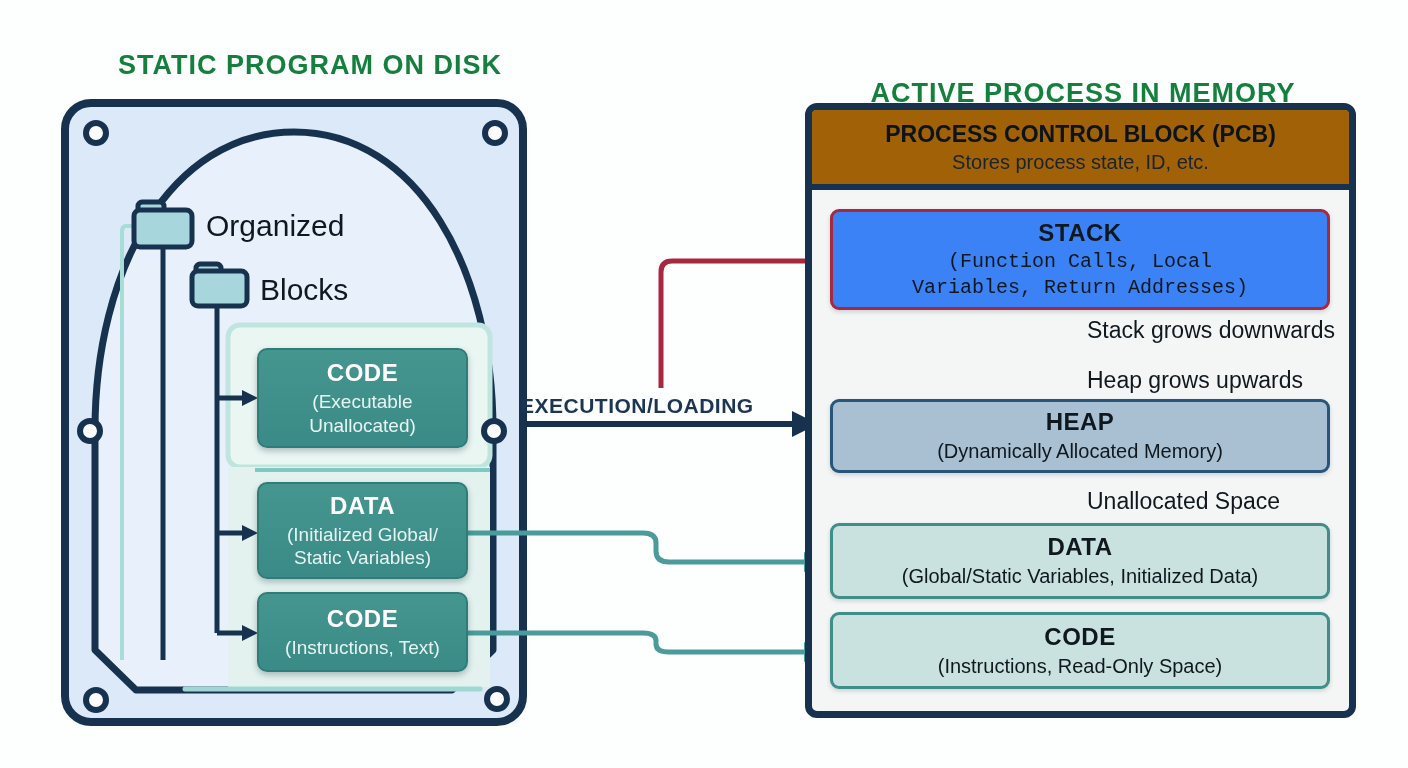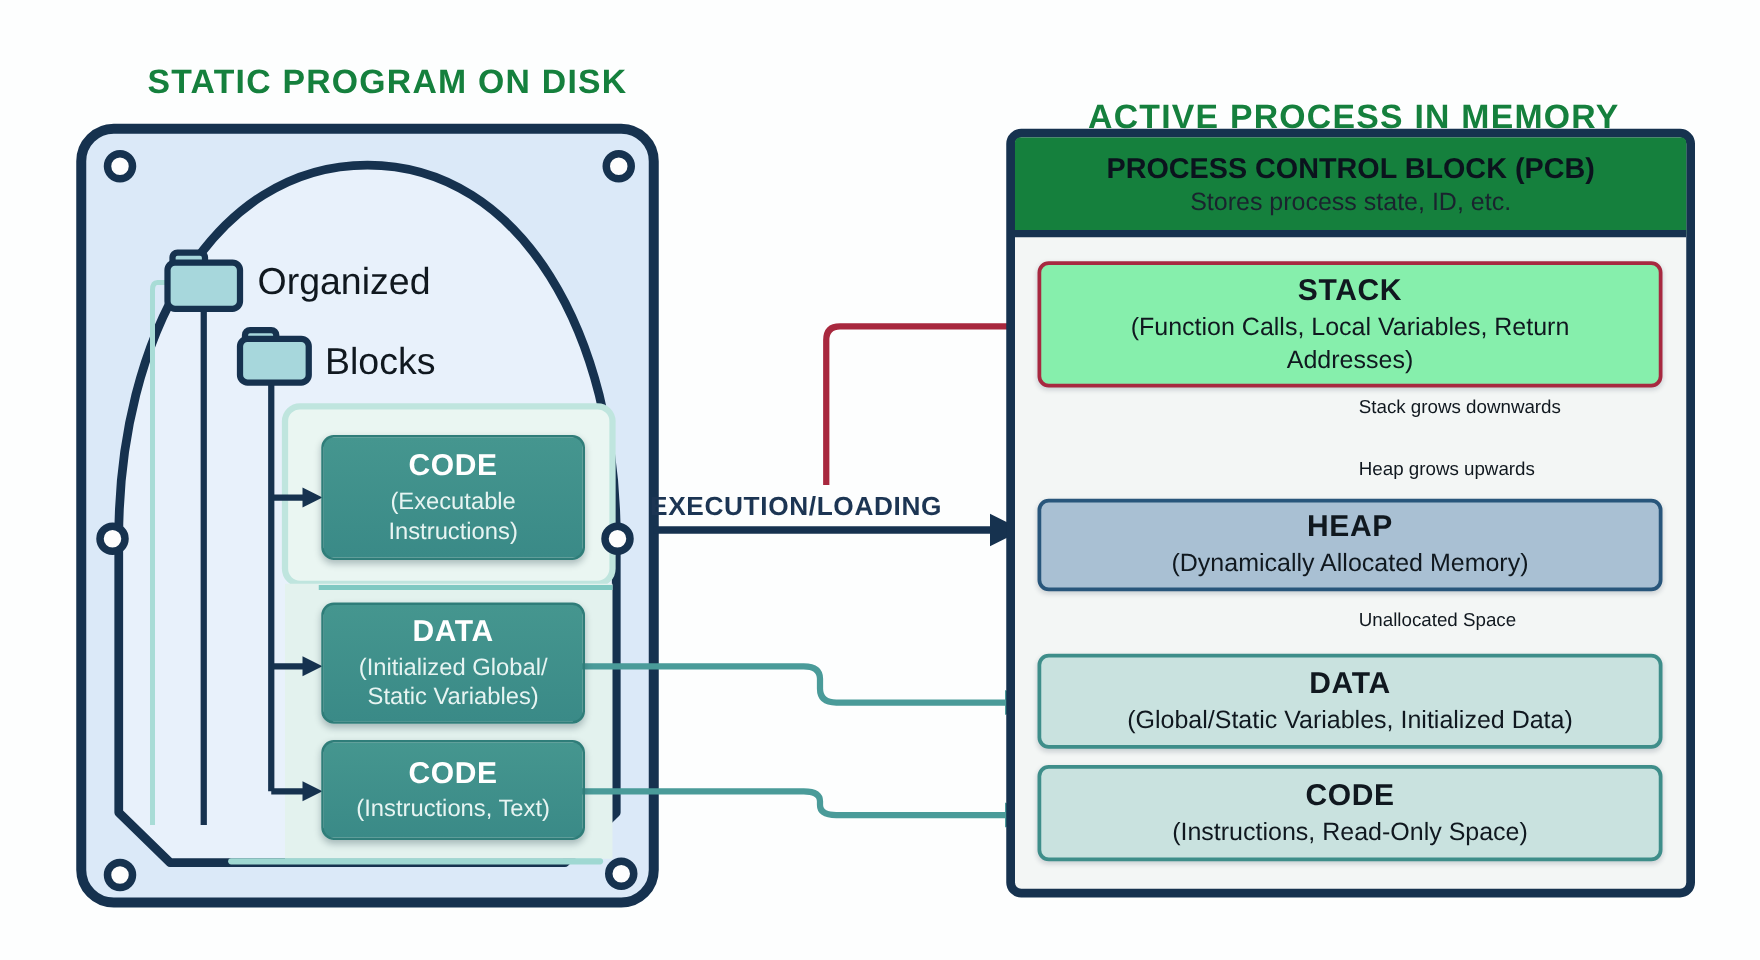--- a/index.html
+++ b/index.html
@@ -23,37 +23,37 @@
   .disk-block-title { font-size:24px; font-weight:700; letter-spacing:.5px; }
   .disk-block-sub   { font-size:19px; line-height:1.22; color:#e7f4f2; margin:3px auto 0; max-width:176px; }
 
   
   #exec-label { position:absolute; left:520px; top:394px; width:280px; 
                 font-size:21px; font-weight:700; letter-spacing:.5px; color:#1c3553; }
 
   
   #memory-panel { position:absolute; left:805px; top:103px; width:551px; height:615px;
                   background:#f3f6f5; border:7px solid #16324f; border-radius:12px; }
-  #pcb-header { position:absolute; left:0; top:0; right:0; height:80px; background:#15803d;
+  #pcb-header { position:absolute; left:0; top:0; right:0; height:80px; background:#a16207;
                 border-bottom:6px solid #16324f; border-radius:4px 4px 0 0;
                 text-align:center; padding-top:11px; }
   .pcb-title { font-size:23px; font-weight:700; color:#0b131d; }
   .pcb-sub   { font-size:20px; color:#1a232e; margin-top:3px; }
 
   .seg { position:absolute; left:18px; width:500px; border-radius:9px; text-align:center;
          display:flex; flex-direction:column; justify-content:center;
          box-shadow:0 2px 4px rgba(20,40,60,.18); }
   .seg-title { font-size:24px; font-weight:700; color:#10181f; letter-spacing:.5px; }
   .seg-sub   { font-size:20px; color:#10181f; line-height:1.3; margin:2px auto 0; max-width:420px; }
-  #seg-stack { top:99px;  height:101px; background:#86efac; border:3px solid #a72940; }
+  #seg-stack { top:99px;  height:101px; background:#3b82f6; border:3px solid #a72940; }
   #seg-heap  { top:289px; height:74px;  background:#a9c0d3; border:3px solid #28567b; }
   #seg-data  { top:413px; height:76px;  background:#c9e2df; border:3px solid #3e8e8a; }
   #seg-code  { top:502px; height:77px;  background:#c9e2df; border:3px solid #3e8e8a; }
 
-  .mem-note { position:absolute; left:1087px; font-size:15px; color:#10181f; }
+  .mem-note { position:absolute; left:1087px; font-size:23px; color:#10181f; }
   #note-stack-grows { top:317px; }
   #note-heap-grows  { top:367px; }
   #note-unallocated { top:488px; }
 </style>
 </head>
 <body>
 
 <div id="stage">
 
   <svg id="artwork" viewBox="0 0 1408 768">
@@ -137,42 +137,42 @@
   </svg>
 
   <div id="left-title" class="panel-title">STATIC PROGRAM ON DISK</div>
   <div id="right-title" class="panel-title">ACTIVE PROCESS IN MEMORY</div>
 
   <div class="folder-label" style="left:206px; top:209px;">Organized</div>
   <div class="folder-label" style="left:260px; top:273px;">Blocks</div>
 
   <div class="disk-block" style="top:348px; height:100px;">
     <div class="disk-block-title">CODE</div>
-    <div class="disk-block-sub">(Executable Instructions)</div>
+    <div class="disk-block-sub">(Executable Unallocated)</div>
   </div>
   <div class="disk-block" style="top:482px; height:97px;">
     <div class="disk-block-title">DATA</div>
     <div class="disk-block-sub">(Initialized Global/ Static Variables)</div>
   </div>
   <div class="disk-block" style="top:592px; height:80px;">
     <div class="disk-block-title">CODE</div>
     <div class="disk-block-sub" style="max-width:200px;">(Instructions, Text)</div>
   </div>
 
   <div id="exec-label">EXECUTION/LOADING</div>
 
   <div id="memory-panel">
     <div id="pcb-header">
       <div class="pcb-title">PROCESS CONTROL BLOCK (PCB)</div>
       <div class="pcb-sub">Stores process state, ID, etc.</div>
     </div>
 
     <div id="seg-stack" class="seg">
       <div class="seg-title">STACK</div>
-      <div class="seg-sub" style="max-width:380px;">(Function Calls, Local Variables, Return Addresses)</div>
+      <div class="seg-sub" style="max-width:380px;font-family:Liberation Mono, monospace;">(Function Calls, Local Variables, Return Addresses)</div>
     </div>
 
     <div id="seg-heap" class="seg">
       <div class="seg-title">HEAP</div>
       <div class="seg-sub">(Dynamically Allocated Memory)</div>
     </div>
 
     <div id="seg-data" class="seg">
       <div class="seg-title">DATA</div>
       <div class="seg-sub">(Global/Static Variables, Initialized Data)</div>

